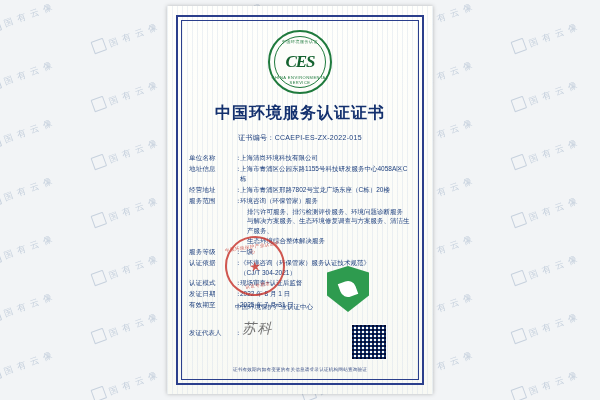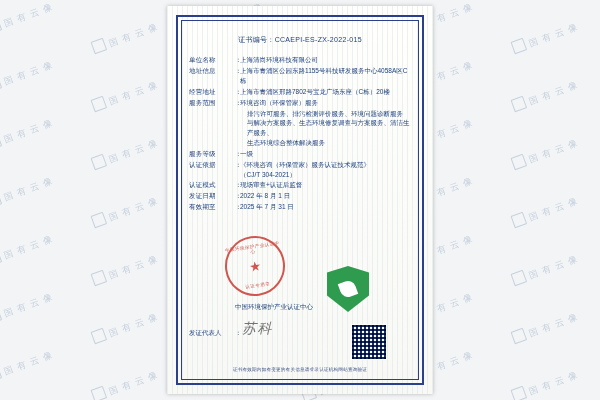--- a/index.html
+++ b/index.html
@@ -248,21 +248,29 @@
 
   <div class="border-outer"></div>
   <div class="border-inner"></div>
   <div class="corner tl"></div>
   <div class="corner tr"></div>
   <div class="corner bl"></div>
   <div class="corner br"></div>
 
   <div class="content">
 
-
+    <div class="emblem-wrap">
+      <div class="emblem">
+        <span class="arc">中国环境服务认证</span>
+        <span class="ces">CES</span>
+        <span class="arc-b">CHINA ENVIRONMENTAL SERVICE</span>
+      </div>
+    </div>
+
+    <div class="title">中国环境服务认证证书</div>
 
     <div class="cert-no">
       <span>证书编号：</span><span>CCAEPI-ES-ZX-2022-015</span>
     </div>
 
     <div class="fields" id="fields">
         <div class="row">
           <span class="k">单位名称</span>
           <span class="c">：</span>
           <span class="v v-lines">

